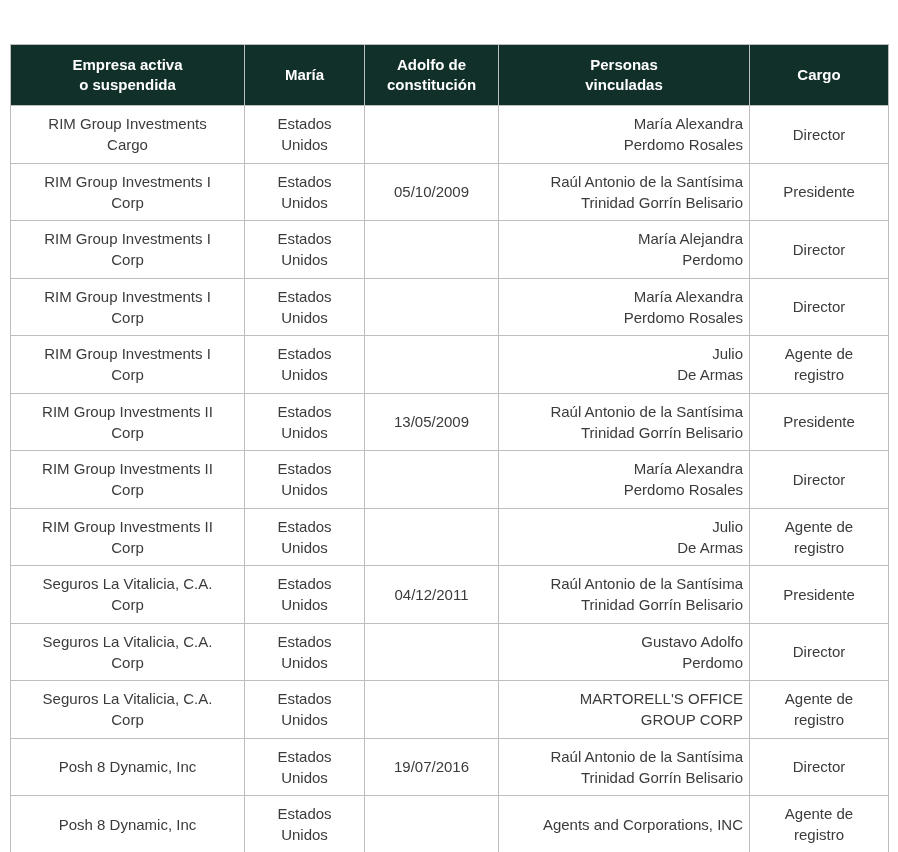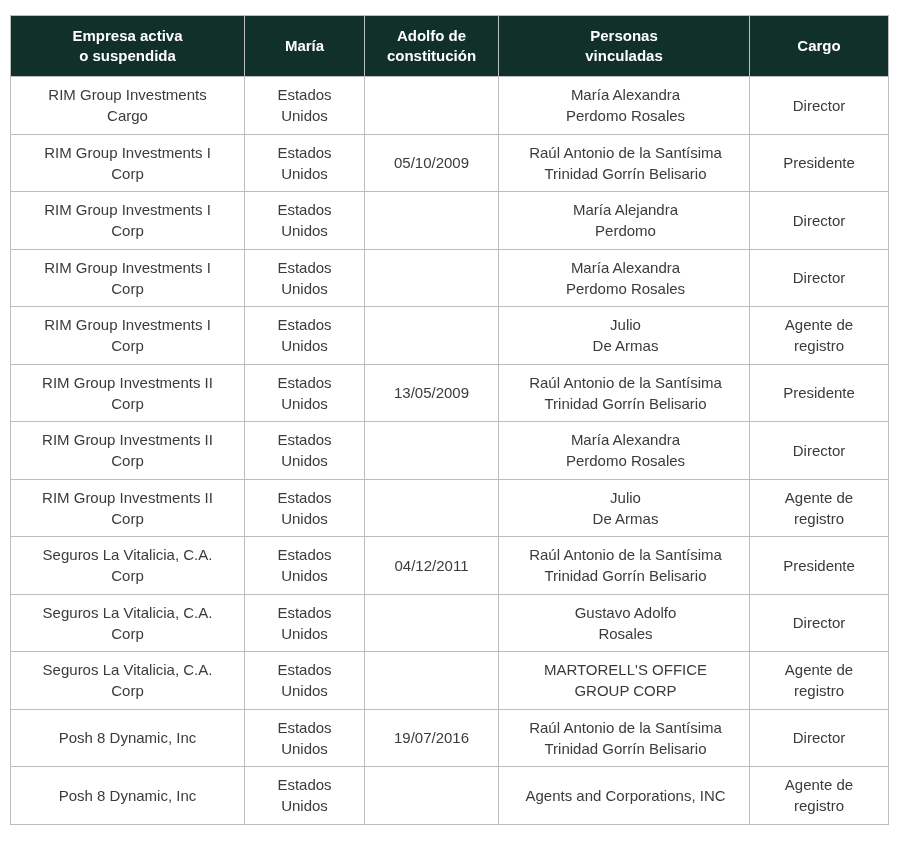--- a/index.html
+++ b/index.html
@@ -12,20 +12,21 @@
     width: 898px;
     height: 852px;
     background: #ffffff;
     box-sizing: border-box;
     padding: 15px 10px 0 10px;
   }
   table.records {
     border-collapse: collapse;
     table-layout: fixed;
     width: 878px;
+    margin-top: 29px;
   }
   table.records th,
   table.records td {
     border: 1px solid #bdbdbd;
     box-sizing: border-box;
     white-space: pre-line;
     vertical-align: middle;
   }
   table.records th {
     background: #12302a;
@@ -39,21 +40,21 @@
   }
   table.records td {
     color: #3b3b3b;
     font-size: 15px;
     height: 57.5px;
     text-align: center;
     line-height: 1.4;
     padding: 4px 6px;
   }
   table.records td.col-persons {
-    text-align: center;
+    text-align: right;
     padding-left: 9px;
   }
 </style>
 </head>
 <body>
 
 <div class="page">
   <table class="records">
     <colgroup>
       <col style="width:234px">
@@ -167,21 +168,21 @@
 Trinidad Gorrín Belisario</td>
           <td>Presidente</td>
         </tr>
         <tr>
           <td>Seguros La Vitalicia, C.A.
 Corp</td>
           <td>Estados
 Unidos</td>
           <td></td>
           <td class="col-persons">Gustavo Adolfo
-Rosales</td>
+Perdomo</td>
           <td>Director</td>
         </tr>
         <tr>
           <td>Seguros La Vitalicia, C.A.
 Corp</td>
           <td>Estados
 Unidos</td>
           <td></td>
           <td class="col-persons">MARTORELL'S OFFICE
 GROUP CORP</td>

